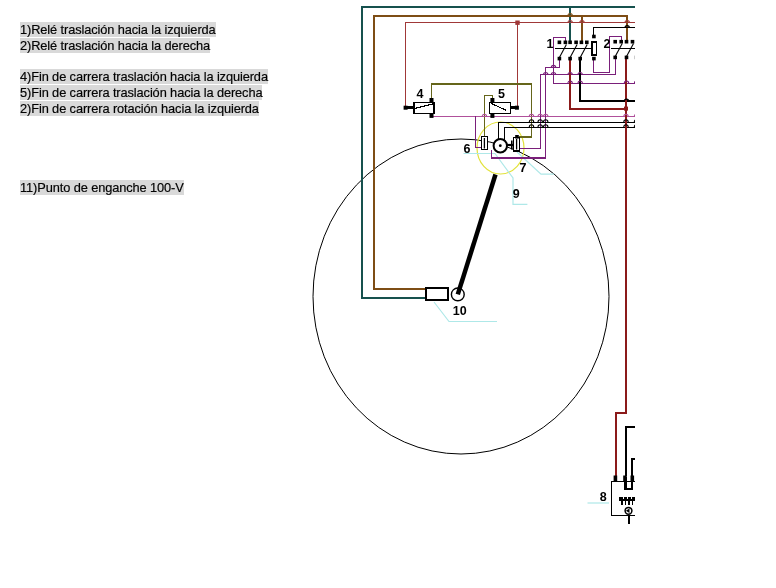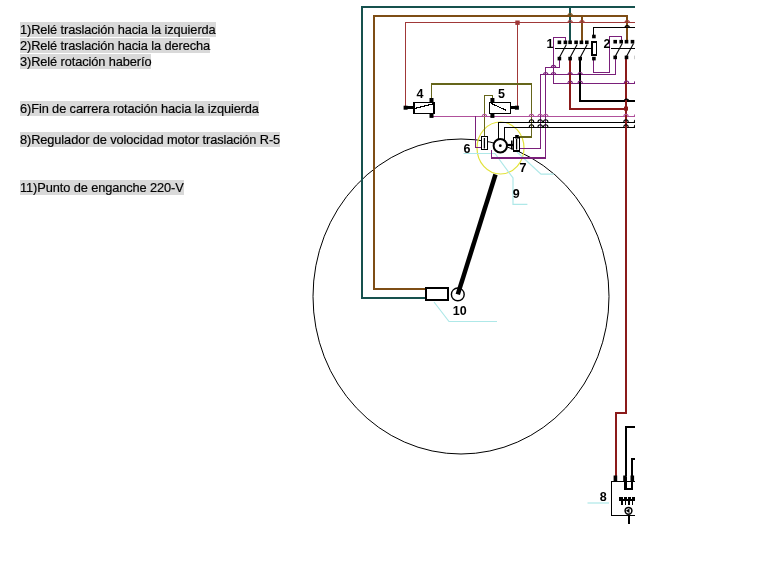--- a/index.html
+++ b/index.html
@@ -8,29 +8,29 @@
 #legend{position:absolute;left:20px;top:22px;font-size:12.8px;line-height:15.75px;color:#000;-webkit-text-stroke:0.2px #111;letter-spacing:-0.1px;}
 #legend span{background:#d9d9d9;}
 #svg1{position:absolute;left:0;top:0;}
 </style>
 </head>
 <body>
 <div id="page">
 <div id="legend">
 <span>1)Relé traslación hacia la izquierda</span><br>
 <span>2)Relé traslación hacia la derecha</span><br>
-<span>3)Relé rotación haberío</span><br>
-<br>
-<br>
-<span>6)Fin de carrera rotación hacia la izquierda</span><br>
-<br>
-<span>8)Regulador de volocidad motor traslación R-5</span><br>
-<br>
-<br>
-<span>11)Punto de enganche 220-V</span><br>
+<br>
+<span>4)Fin de carrera traslación hacia la izquierda</span><br>
+<span>5)Fin de carrera traslación hacia la derecha</span><br>
+<span>2)Fin de carrera rotación hacia la izquierda</span><br>
+<br>
+<br>
+<br>
+<br>
+<span>11)Punto de enganche 100-V</span><br>
 </div>
 <svg id="svg1" width="776" height="588" viewBox="0 0 776 588">
 
 <ellipse cx="461" cy="296.5" rx="148" ry="157.5" fill="none" stroke="#000" stroke-width="1"></ellipse>
 
 <ellipse cx="500.5" cy="148" rx="23.5" ry="26" fill="none" stroke="#e2e23a" stroke-width="1.2"></ellipse>
 
 <g stroke="#aee8e8" stroke-width="1.2" fill="none">
 <polyline points="463.5,153.5 495,153.5 513,178 513,204.3 527.4,204.3"></polyline>
 <polyline points="517,152 541,174.1 554,174.1"></polyline>

